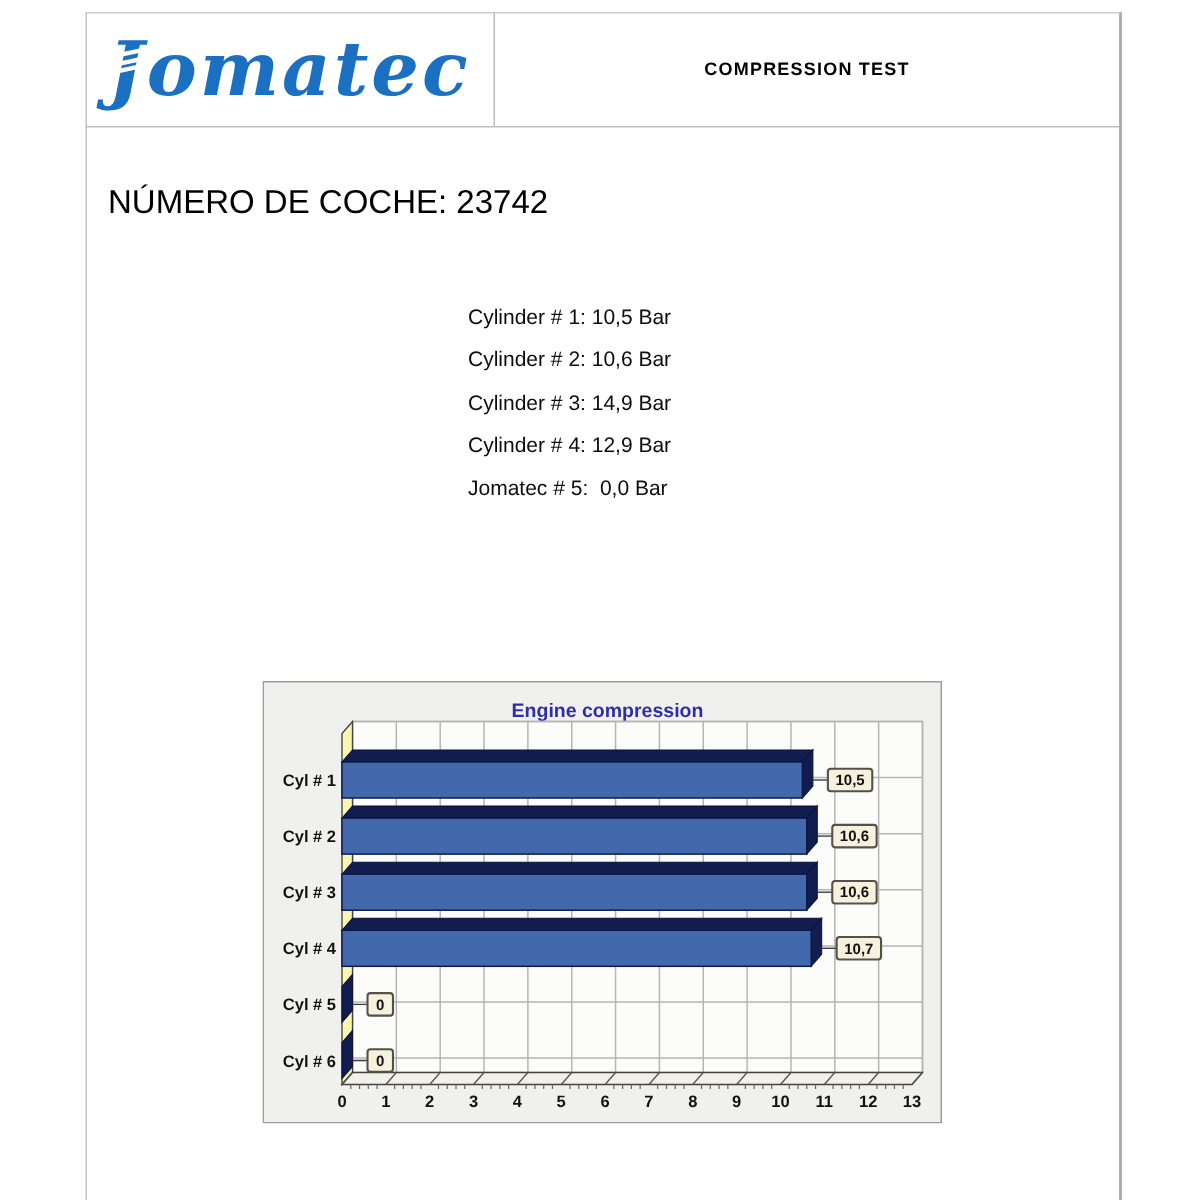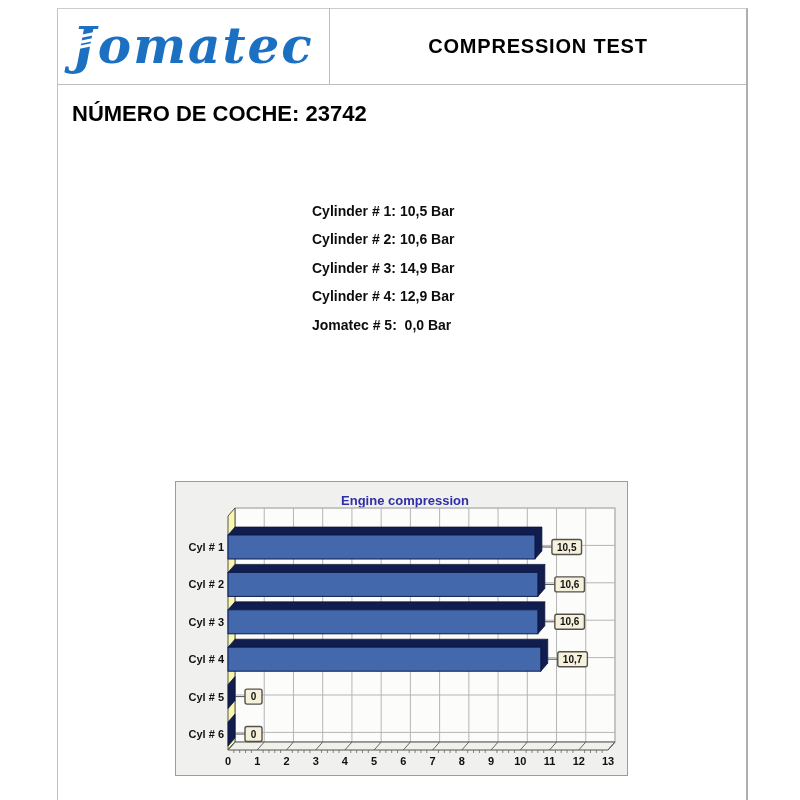--- a/index.html
+++ b/index.html
@@ -12,26 +12,26 @@
   .logo-cell{width:273px;height:100%;border-right:1px solid #bdbdbd;
         display:flex;align-items:center;justify-content:center;box-sizing:border-box;}
   .logo-wrap{position:relative;display:inline-block;}
   .logo-text{font-family:"DejaVu Serif","Liberation Serif",serif;
         font-style:italic;font-weight:bold;font-size:50px;line-height:58px;
         color:#1c70c2;letter-spacing:2px;white-space:nowrap;}
   .logo-stripe{position:absolute;width:20px;height:3.2px;background:#ffffff;
         transform:rotate(-12deg);}
   .s1{left:3px;top:17px;} .s2{left:2px;top:22.5px;} .s3{left:1px;top:28px;}
   .title-cell{flex:1;display:flex;align-items:center;justify-content:center;}
-  .report-title{font-size:20px;font-weight:bold;letter-spacing:0.8px;color:#000;}
-  .car-number{position:absolute;left:72px;top:101px;font-size:22px;font-weight:700;color:#000;}
-  .readings{position:absolute;left:312px;top:197px;font-size:14px;font-weight:bold;
+  .report-title{font-size:12px;font-weight:bold;letter-spacing:0.8px;color:#000;}
+  .car-number{position:absolute;left:72px;top:122px;font-size:22px;font-weight:400;color:#000;}
+  .readings{position:absolute;left:312px;top:197px;font-size:14px;font-weight:normal;
         line-height:28.4px;color:#0d0d0d;}
   .reading{white-space:pre;}
-  .chart{position:absolute;left:175px;top:481px;width:370px;height:295px;}
+  .chart{position:absolute;left:175px;top:454px;width:370px;height:295px;}
   svg text{font-family:"Liberation Sans",sans-serif;}
 </style>
 </head>
 <body>
 
 <div class="page">
   <div class="border-box"></div>
 
   <div class="header-row">
     <div class="logo-cell">

